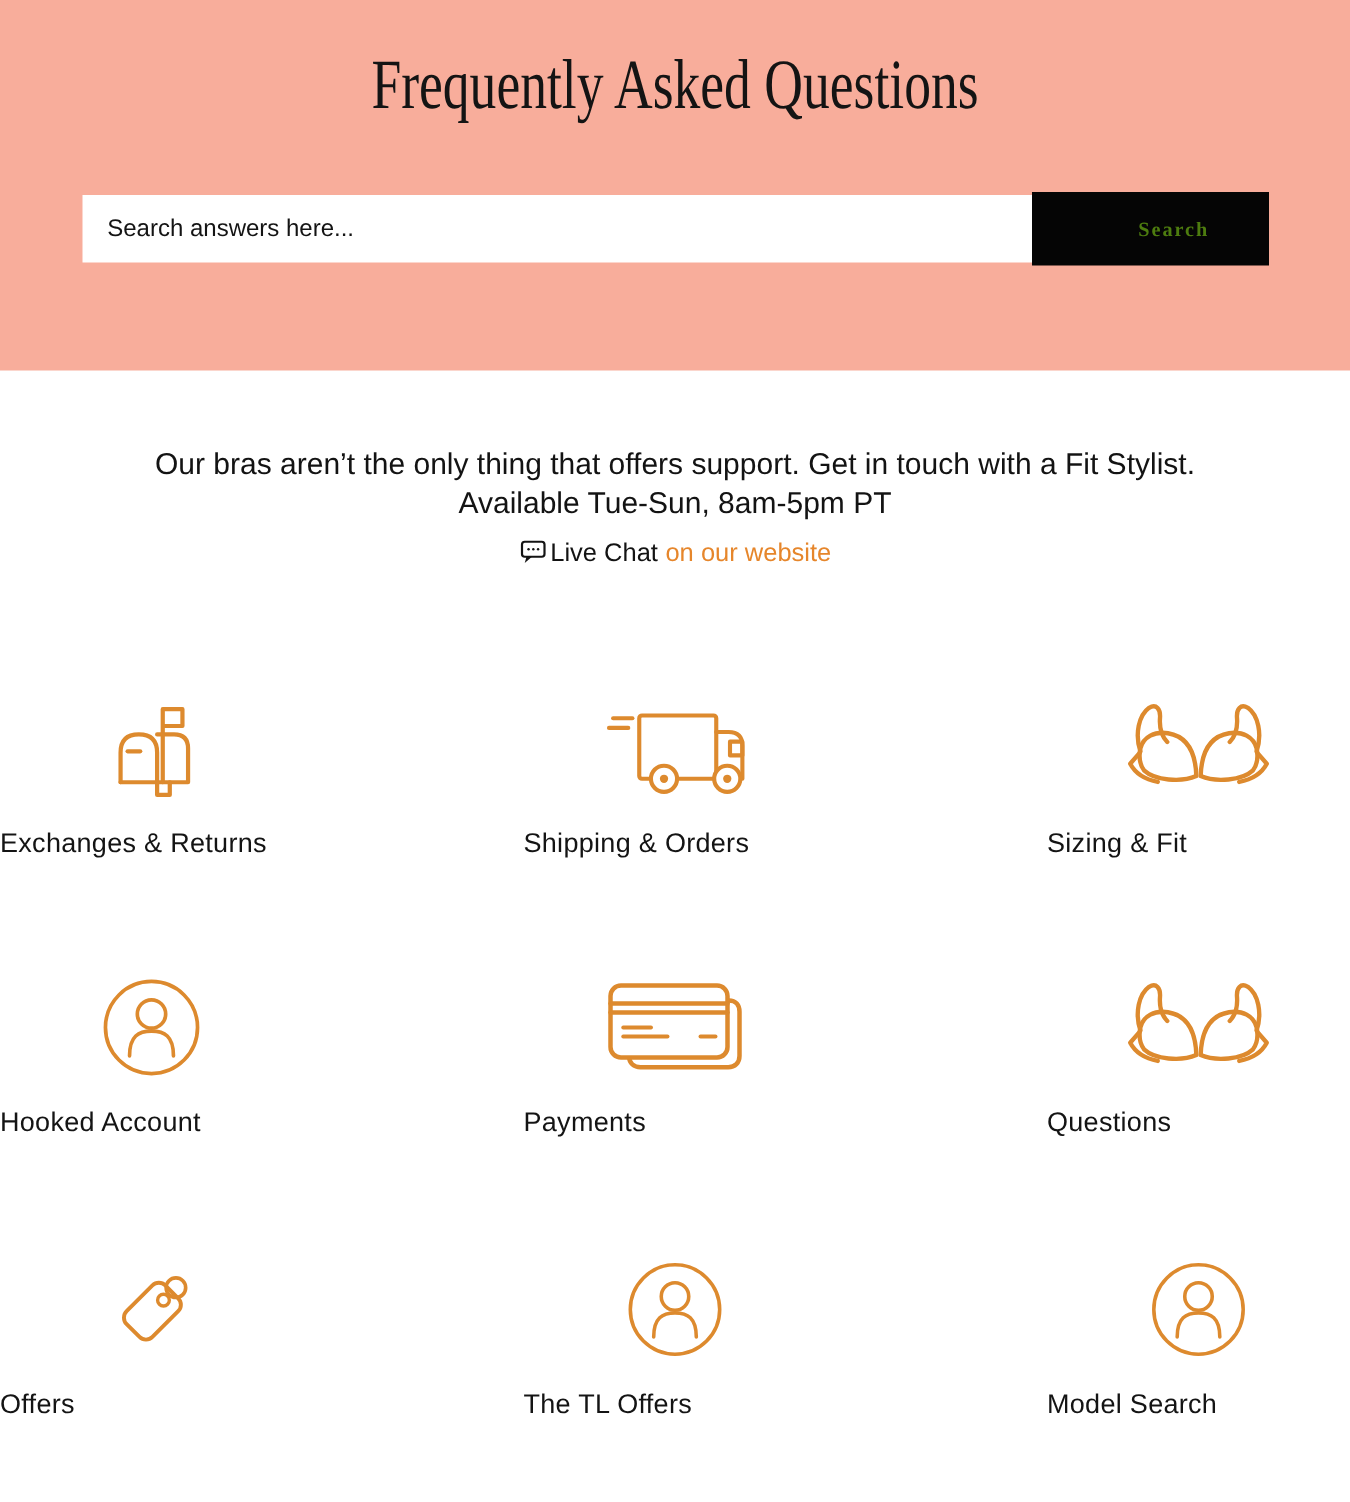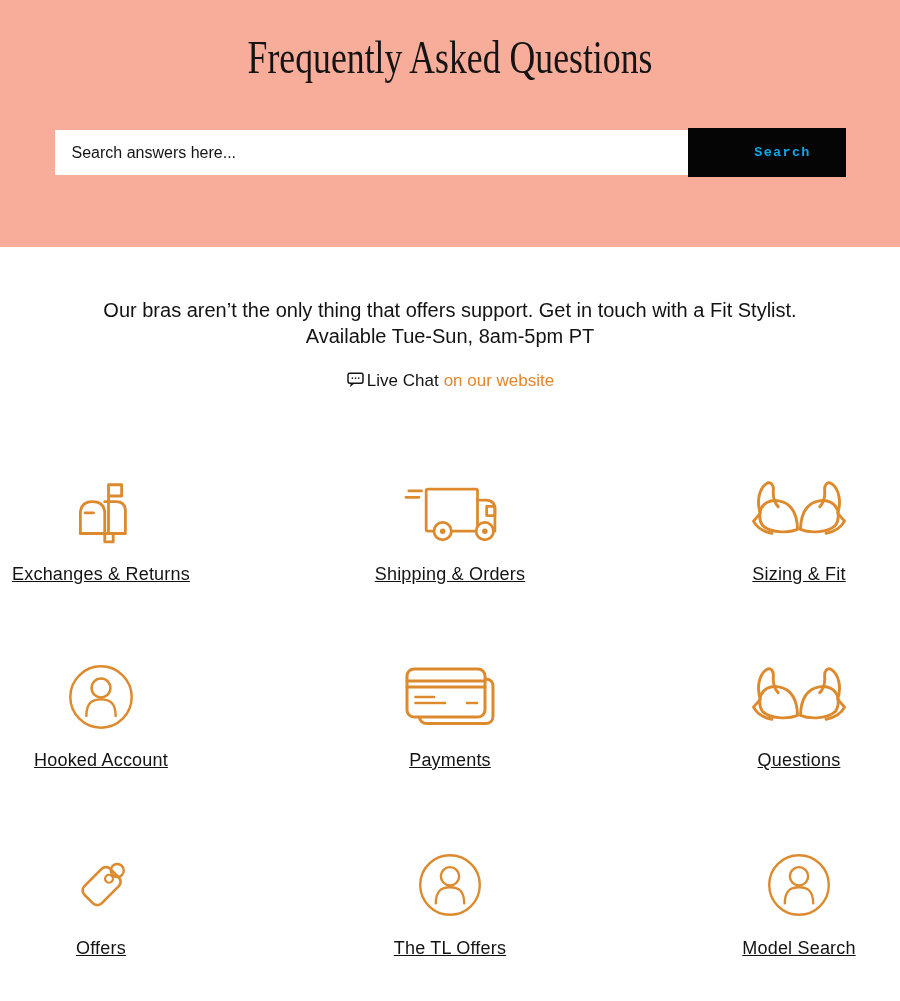--- a/index.html
+++ b/index.html
@@ -46,57 +46,55 @@
     padding: 0 16px 0 17px;
     font-family: "Liberation Sans", sans-serif;
     font-size: 16px;
     color: #111111;
   }
   .search-input::placeholder { color: #141414; opacity: 1; }
   .search-btn {
     width: 158px;
     height: 49px;
     background: #050505;
-    color: #0ea5e9;
+    color: #4d7c0f;
     border: none;
-    font-family: Liberation Mono, monospace;
+    font-family: Liberation Serif, serif;
     font-weight: 700;
     font-size: 13.5px;
     letter-spacing: 1.3px;
     cursor: pointer;
     padding-left: 32px;
   }
 
   
   .support { text-align: center; margin-top: 50px; }
   .support p { font-size: 20px; line-height: 26px; color: #131313; }
   .chat-row {
-    margin-top: 22px;
+    margin-top: 10px;
     display: flex;
     justify-content: center;
     align-items: center;
     font-size: 17px;
     color: #131313;
   }
   .chat-row .bubble { display: inline-flex; margin-right: 1px; position: relative; top: -1px; }
   .chat-link { color: #E6862B; text-decoration: none; margin-left: 5px; cursor: pointer; }
 
   
   .cats { margin-top: 84px; }
   .cat-row { display: flex; width: 900px; }
   .cat-row + .cat-row { margin-top: 0; }
   .cat-row.r2 { margin-top: 76px; }
   .cat-row.r3 { margin-top: 78px; }
   .cat-cell {
     width: 210px;
     display: flex;
     flex-direction: column;
-    align-items: center;
     cursor: pointer;
-    text-decoration: underline;
   }
   .cat-cell:nth-child(2) { margin-left: 147px; }
   .cat-cell:nth-child(3) { margin-left: 147px; }
   .icon-box {
     height: 72px;
     display: flex;
     align-items: center;
     justify-content: center;
     color: #DD8A2E;
   }

